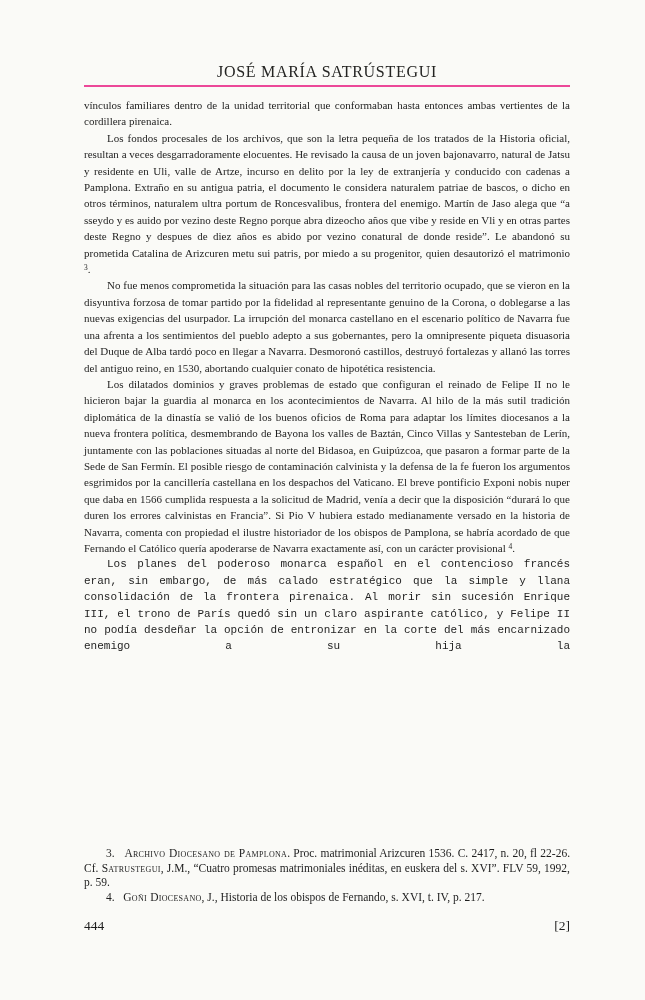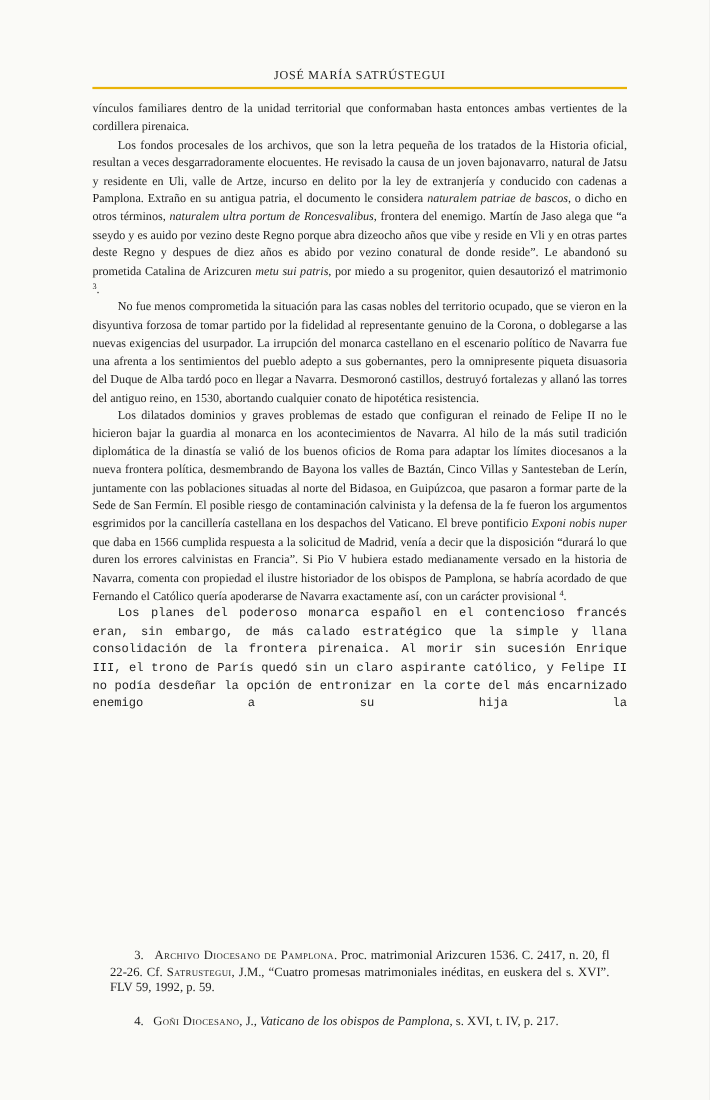--- a/index.html
+++ b/index.html
@@ -14,53 +14,53 @@
     overflow: hidden;
   }
   .textblock {
     position: absolute;
     left: 84px;
     top: 63px;
     width: 486px;
   }
   .running-head {
     text-align: center;
-    font-size: 11px;
+    font-size: 16px;
     letter-spacing: 0.7px;
     padding-bottom: 4px;
-    border-bottom: 2px solid #eab308;
+    border-bottom: 2px solid #ec4899;
     color: #242422;
   }
   .bodytext {
     margin-top: 10px;
     font-size: 11px;
     line-height: 16.4px;
     text-align: justify;
   }
   .bodytext p { margin: 0; text-indent: 23px; }
   .bodytext p.noindent { text-indent: 0; }
   .bodytext p.cont { text-align-last: justify; font-family: Liberation Mono, monospace; }
-  .seg-italic { font-style: italic; }
+  .seg-italic { }
   .seg-sup {
     font-size: 0.68em;
     position: relative;
     top: -0.45em;
     line-height: 0;
   }
   .seg-smallcaps { font-variant: small-caps; letter-spacing: 0.3px; }
   .footnotes {
     position: absolute;
     left: 84px;
     top: 846px;
     width: 486px;
     font-size: 11.5px;
     line-height: 14.6px;
     text-align: justify;
   }
-  .footnotes p { margin: 16px; text-indent: 22px; }
+  .footnotes p { margin: 0; text-indent: 22px; }
   .pagefooter {
     position: absolute;
     left: 84px;
     top: 918px;
     width: 486px;
     display: flex;
     justify-content: space-between;
     font-size: 13.5px;
   }
 </style>
@@ -80,17 +80,21 @@
       <p><span>Los fondos procesales de los archivos, que son la letra pequeña de los tratados de la Historia oficial, resultan a veces desgarradoramente elocuentes. He revisado la causa de un joven bajonavarro, natural de Jatsu y residente en Uli, valle de Artze, incurso en delito por la ley de extranjería y conducido con cadenas a Pamplona. Extraño en su antigua patria, el documento le considera </span><span class="seg-italic">naturalem patriae de bascos</span><span>, o dicho en otros términos, </span><span class="seg-italic">naturalem ultra portum de Roncesvalibus</span><span>, frontera del enemigo. Martín de Jaso alega que “a sseydo y es auido por vezino deste Regno porque abra dizeocho años que vibe y reside en Vli y en otras partes deste Regno y despues de diez años es abido por vezino conatural de donde reside”. Le abandonó su prometida Catalina de Arizcuren </span><span class="seg-italic">metu sui patris</span><span>, por miedo a su progenitor, quien desautorizó el matrimonio </span><span class="seg-sup">3</span><span>.</span></p>
       <p><span>No fue menos comprometida la situación para las casas nobles del territorio ocupado, que se vieron en la disyuntiva forzosa de tomar partido por la fidelidad al representante genuino de la Corona, o doblegarse a las nuevas exigencias del usurpador. La irrupción del monarca castellano en el escenario político de Navarra fue una afrenta a los sentimientos del pueblo adepto a sus gobernantes, pero la omnipresente piqueta disuasoria del Duque de Alba tardó poco en llegar a Navarra. Desmoronó castillos, destruyó fortalezas y allanó las torres del antiguo reino, en 1530, abortando cualquier conato de hipotética resistencia.</span></p>
       <p><span>Los dilatados dominios y graves problemas de estado que configuran el reinado de Felipe II no le hicieron bajar la guardia al monarca en los acontecimientos de Navarra. Al hilo de la más sutil tradición diplomática de la dinastía se valió de los buenos oficios de Roma para adaptar los límites diocesanos a la nueva frontera política, desmembrando de Bayona los valles de Baztán, Cinco Villas y Santesteban de Lerín, juntamente con las poblaciones situadas al norte del Bidasoa, en Guipúzcoa, que pasaron a formar parte de la Sede de San Fermín. El posible riesgo de contaminación calvinista y la defensa de la fe fueron los argumentos esgrimidos por la cancillería castellana en los despachos del Vaticano. El breve pontificio </span><span class="seg-italic">Exponi nobis nuper</span><span> que daba en 1566 cumplida respuesta a la solicitud de Madrid, venía a decir que la disposición “durará lo que duren los errores calvinistas en Francia”. Si Pio V hubiera estado medianamente versado en la historia de Navarra, comenta con propiedad el ilustre historiador de los obispos de Pamplona, se habría acordado de que Fernando el Católico quería apoderarse de Navarra exactamente así, con un carácter provisional </span><span class="seg-sup">4</span><span>.</span></p>
       <p class="cont"><span>Los planes del poderoso monarca español en el contencioso francés eran, sin embargo, de más calado estratégico que la simple y llana consolidación de la frontera pirenaica. Al morir sin sucesión Enrique III, el trono de París quedó sin un claro aspirante católico, y Felipe II no podía desdeñar la opción de entronizar en la corte del más encarnizado enemigo a su hija la</span></p>
     </div>
 
   </div>
 
   <div class="footnotes">
     <p><span>3.&nbsp;&nbsp;&nbsp;</span><span class="seg-smallcaps">Archivo Diocesano de Pamplona</span><span>. Proc. matrimonial Arizcuren 1536. C. 2417, n. 20, fl 22-26. Cf. </span><span class="seg-smallcaps">Satrustegui</span><span>, J.M., “Cuatro promesas matrimoniales inéditas, en euskera del s. XVI”. FLV 59, 1992, p. 59.</span></p>
-    <p><span>4.&nbsp;&nbsp;&nbsp;</span><span class="seg-smallcaps">Goñi Diocesano</span><span>, J., </span><span class="seg-italic">Vaticano de los obispos de Pamplona</span><span>, s. XVI, t. IV, p. 217.</span></p>
+    <p><span>4.&nbsp;&nbsp;&nbsp;</span><span class="seg-smallcaps">Goñi Diocesano</span><span>, J., </span><span class="seg-italic">Historia de los obispos de Fernando</span><span>, s. XVI, t. IV, p. 217.</span></p>
   </div>
 
+  <div class="pagefooter">
+    <span>444</span>
+    <span>[2]</span>
+  </div>
 
 </div>
 
 </body></html>

